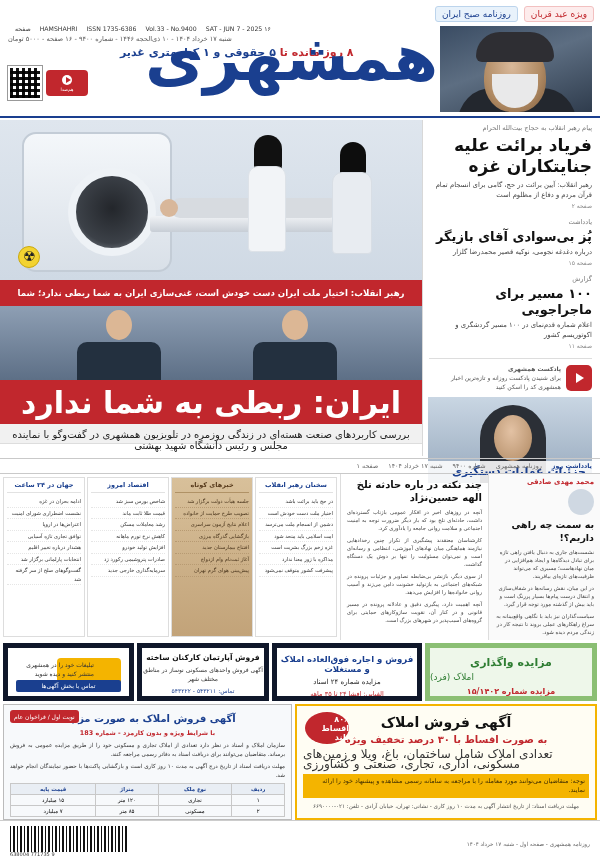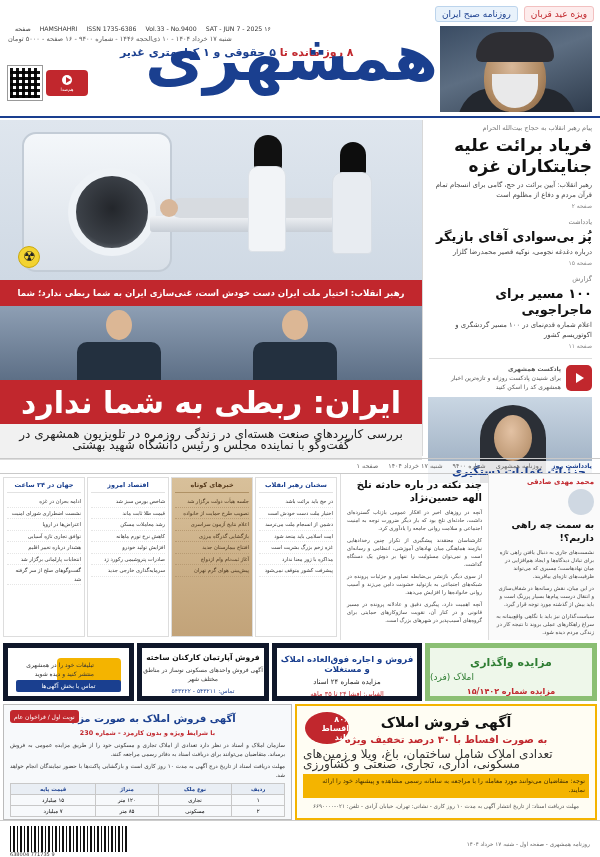--- a/index.html
+++ b/index.html
@@ -246,23 +246,23 @@
   .hero-headline {
     position: absolute; top: 260px; left: 0; width: 422px; height: 44px;
     background: #c1272d;
     color: #fff; direction: rtl;
     display: flex; align-items: center; justify-content: center;
   }
   .hero-headline .t {
     font-size: 30px; font-weight: bold; letter-spacing: -1px;
   }
   .hero-deck {
-    position: absolute; top: 304px; left: 0; width: 422px; height: 36px;
+    position: absolute; top: 304px; left: 0; width: 422px; height: 20px;
     background: #f1f1f1; color: #222; direction: rtl;
-    font-size: 12px; line-height: 11px; padding: 5px 10px; text-align: center;
+    font-size: 10px; line-height: 11px; padding: 5px 10px; text-align: center;
     border-bottom: 1px solid #ddd;
   }
 
   
   .midbar {
     position: absolute; top: 458px; left: 0; width: 600px; height: 16px;
     border-top: 1px solid #c9c9c9; border-bottom: 1px solid #c9c9c9;
     direction: rtl; font-size: 6.4px; color: #666;
     display: flex; align-items: center; padding: 0 8px; gap: 10px;
   }
@@ -629,21 +629,21 @@
       <h3>آگهی فروش املاک</h3>
       <div class="l1">به صورت اقساط با ۳۰ درصد تخفیف ویژه</div>
       <div class="l2">تعدادی املاک شامل ساختمان، باغ، ویلا و زمین‌های مسکونی، اداری، تجاری، صنعتی و کشاورزی</div>
       <div class="note">توجه: متقاضیان می‌توانند مورد معامله را با مراجعه به سامانه رسمی مشاهده و پیشنهاد خود را ارائه نمایند.</div>
       <div class="foot">مهلت دریافت اسناد: از تاریخ انتشار آگهی به مدت ۱۰ روز کاری - نشانی: تهران، خیابان آزادی - تلفن: ۰۲۱-۶۶۹۰۰۰۰</div>
     </div>
 
     <div class="adright">
       <div class="tag">نوبت اول / فراخوان عام</div>
       <h3>آگهی فروش املاک به صورت مزایده</h3>
-      <div class="l1" style="text-align:center;font-size:6.4px;color:#c1272d;font-weight:bold;margin-bottom:4px">با شرایط ویژه و بدون کارمزد - شماره 230</div>
+      <div class="l1" style="text-align:center;font-size:6.4px;color:#c1272d;font-weight:bold;margin-bottom:4px">با شرایط ویژه و بدون کارمزد - شماره 183</div>
       <p>سازمان املاک و اسناد در نظر دارد تعدادی از املاک تجاری و مسکونی خود را از طریق مزایده عمومی به فروش برساند. متقاضیان می‌توانند برای دریافت اسناد به دفاتر رسمی مراجعه کنند.</p>
       <p>مهلت دریافت اسناد از تاریخ درج آگهی به مدت ۱۰ روز کاری است و بازگشایی پاکت‌ها با حضور نمایندگان انجام خواهد شد.</p>
       <table>
         <tbody>
             <tr>
           <th>ردیف</th>
           <th>نوع ملک</th>
           <th>متراژ</th>
           <th>قیمت پایه</th>
         </tr>

